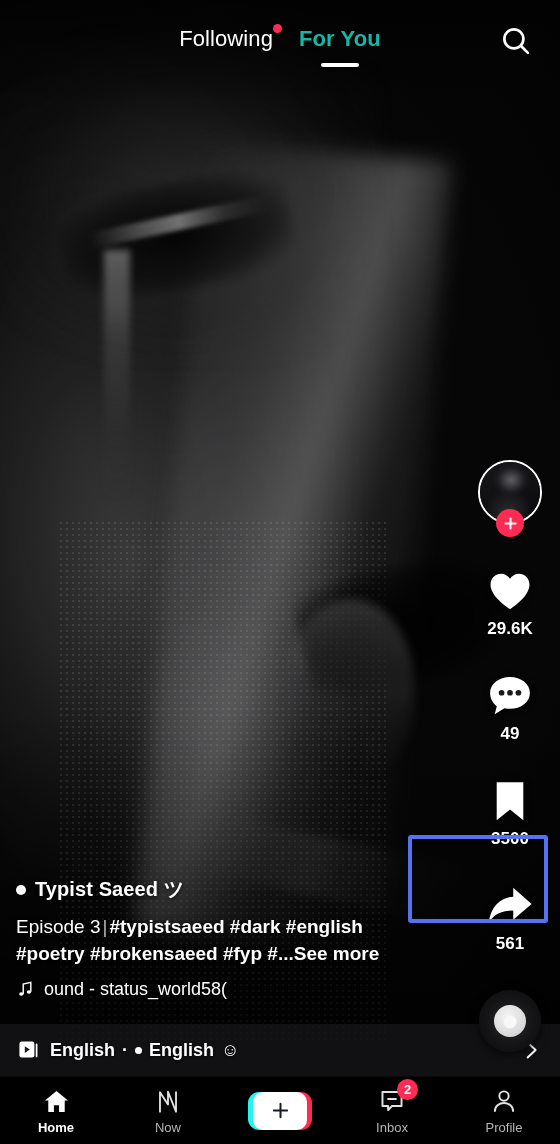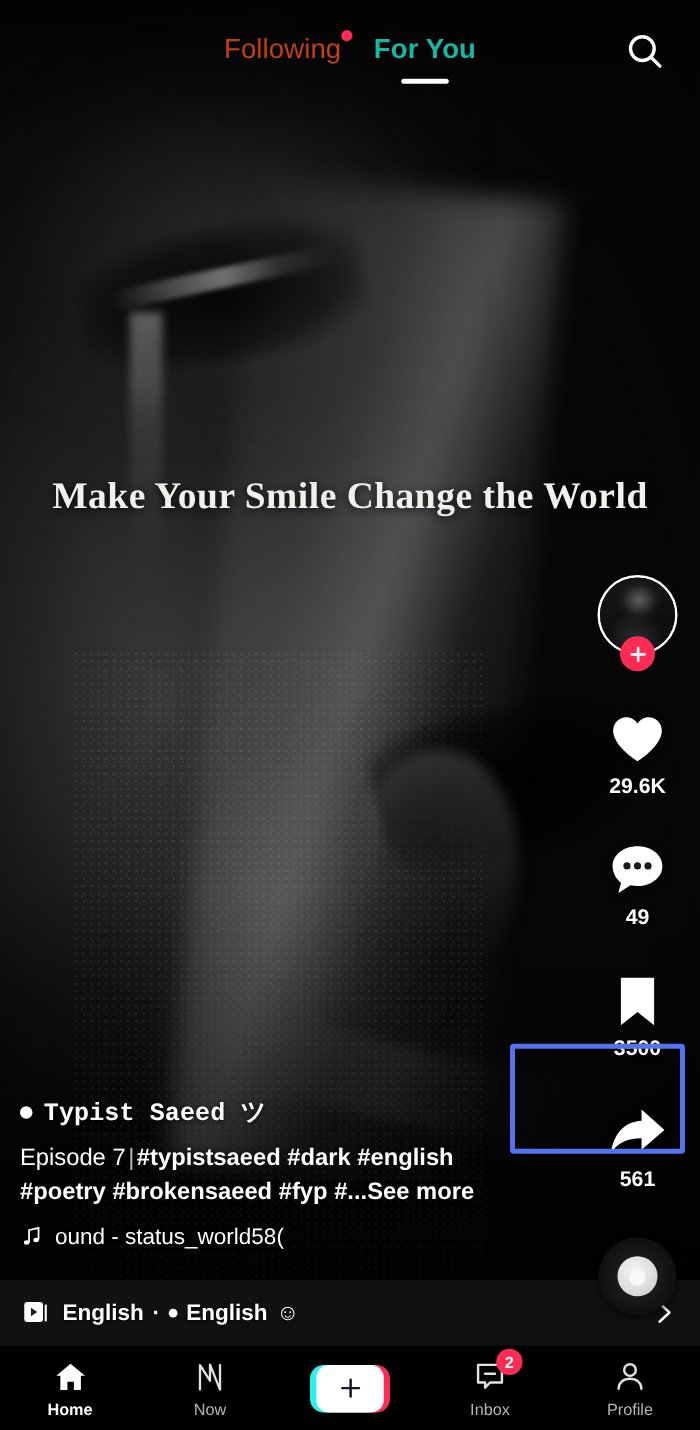--- a/index.html
+++ b/index.html
@@ -143,21 +143,21 @@
     gap:26px;
     z-index:20;
   }
   .tab {
     position:relative;
     font-size:22px;
     letter-spacing:.1px;
     cursor:pointer;
     padding-bottom:2px;
   }
-  .tab.inactive { color:#c2410c; font-weight:400; }
+  .tab.inactive { color:#ffffff; font-weight:400; }
   .tab.active { color:#14b8a6; font-weight:700; }
   .tab-dot {
     position:absolute;
     top:-2px; right:-9px;
     width:9px; height:9px; border-radius:50%;
     background:#fe2c55;
   }
   .tab-underline {
     position:absolute;
     left:50%; transform:translateX(-50%);
@@ -285,21 +285,20 @@
     z-index:16;
   }
   .username {
     display:flex; align-items:center;
     color:#fff;
     font-size:20px; font-weight:700;
     letter-spacing:.1px;
     margin-bottom:11px;
     text-shadow:0 1px 4px rgba(0,0,0,.8);
     cursor:pointer;
-    font-family:Liberation Mono, monospace;
   }
   .live-dot {
     width:10px; height:10px; border-radius:50%;
     background:#fff;
     margin-right:9px;
     flex:none;
   }
   .caption {
     color:#fff;
     font-size:19px;
@@ -424,21 +423,20 @@
       <span class="tab-underline"></span>
     </div>
     <div class="search-btn">
       <svg width="34" height="34" viewBox="0 0 24 24" fill="none">
         <circle cx="10.5" cy="10.5" r="6.7" stroke="#fff" stroke-width="1.9"></circle>
         <line x1="15.4" y1="15.4" x2="20.4" y2="20.4" stroke="#fff" stroke-width="1.9" stroke-linecap="round"></line>
       </svg>
     </div>
   </div>
 
-  <div class="video-title">Make Your Smile Change the World</div>
 
   <div class="rail">
 
     <div class="avatar-wrap">
       <div class="avatar"></div>
       <div class="follow-plus">
         <svg width="15" height="15" viewBox="0 0 16 16">
           <path d="M8 2.6v10.8M2.6 8h10.8" stroke="#fff" stroke-width="2.2" stroke-linecap="round"></path>
         </svg>
       </div>
@@ -489,21 +487,21 @@
 
     <div class="share-highlight"></div>
   </div>
 
   <div class="info">
     <div class="username">
       <span class="live-dot"></span>
       <span>Typist Saeed ツ</span>
     </div>
     <div class="caption">
-      <span class="plain">Episode 7</span><span class="sep">|</span><span class="tag">#typistsaeed #dark #english #poetry #brokensaeed #fyp #...</span><span class="seemore">See more</span>
+      <span class="plain">Episode 3</span><span class="sep">|</span><span class="tag">#typistsaeed #dark #english #poetry #brokensaeed #fyp #...</span><span class="seemore">See more</span>
     </div>
     <div class="sound-row">
       <svg class="note-icon" width="19" height="19" viewBox="0 0 20 20">
         <path d="M7.6 14.2V4.3l8-1.8v9.3" stroke="#fff" stroke-width="1.5" fill="none" stroke-linecap="round"></path>
         <ellipse cx="5.6" cy="14.8" rx="2.3" ry="1.9" fill="#fff"></ellipse>
         <ellipse cx="13.6" cy="12.6" rx="2.3" ry="1.9" fill="#fff"></ellipse>
       </svg>
       <span>ound - status_world58(</span>
     </div>
   </div>

